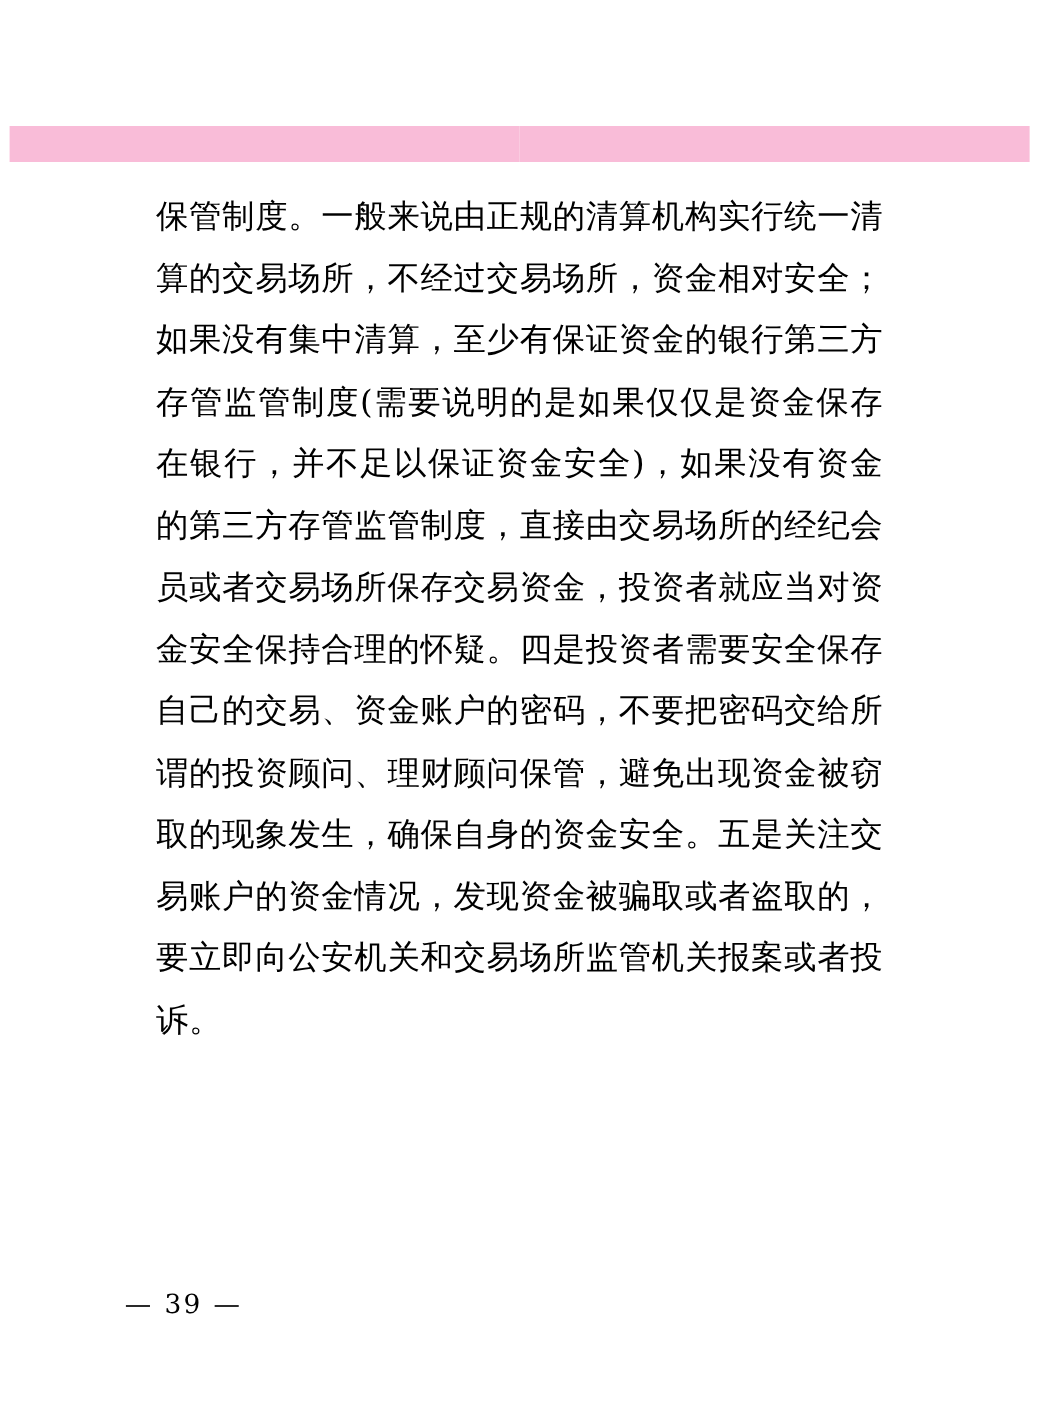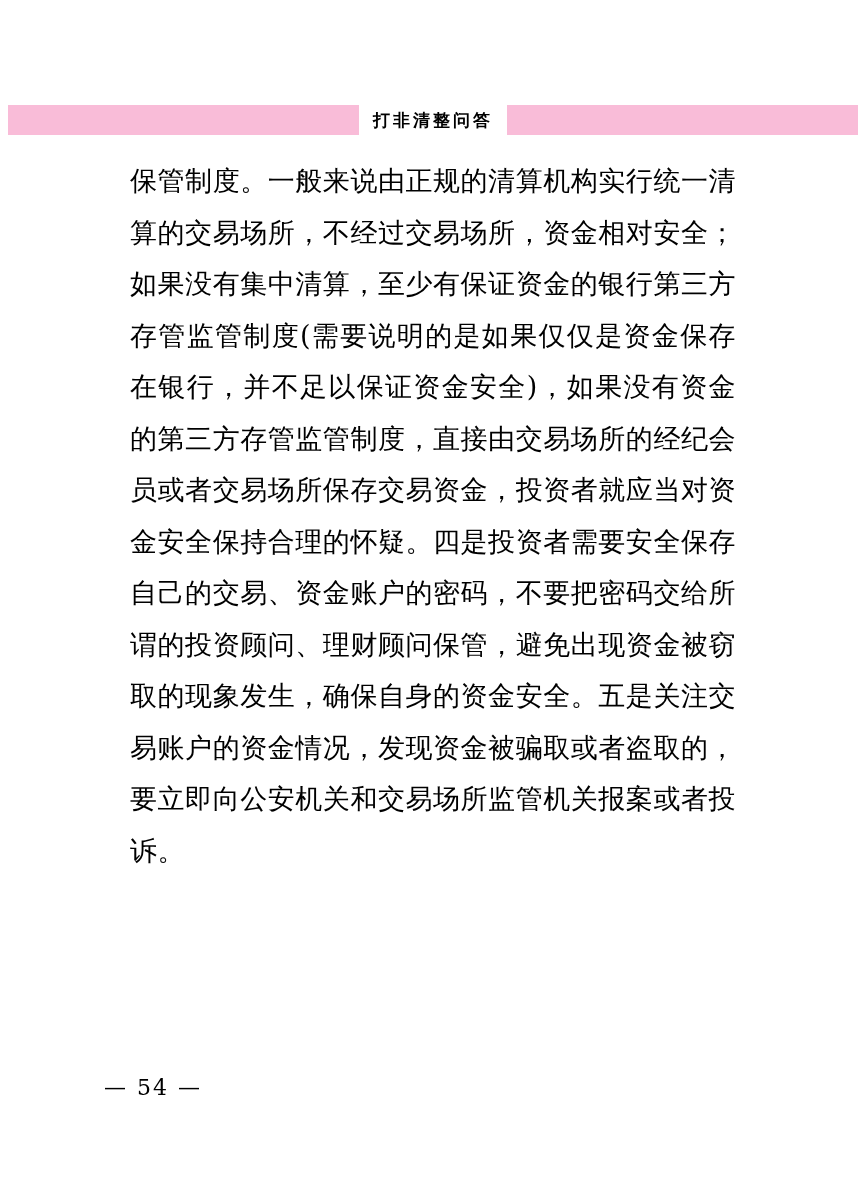--- a/index.html
+++ b/index.html
@@ -84,27 +84,24 @@
     letter-spacing: 2px;
   }
 </style>
 </head>
 <body>
 
 <div class="page">
 
   <div class="header-band">
     <div class="band-left"></div>
-    <div class="band-center">
-      <span class="band-title">打非清整问答</span>
-    </div>
     <div class="band-right"></div>
   </div>
 
   <div class="body-area">
     <p class="body-text">保管制度。一般来说由正规的清算机构实行统一清算的交易场所，不经过交易场所，资金相对安全；如果没有集中清算，至少有保证资金的银行第三方存管监管制度(需要说明的是如果仅仅是资金保存在银行，并不足以保证资金安全)，如果没有资金的第三方存管监管制度，直接由交易场所的经纪会员或者交易场所保存交易资金，投资者就应当对资金安全保持合理的怀疑。四是投资者需要安全保存自己的交易、资金账户的密码，不要把密码交给所谓的投资顾问、理财顾问保管，避免出现资金被窃取的现象发生，确保自身的资金安全。五是关注交易账户的资金情况，发现资金被骗取或者盗取的，要立即向公安机关和交易场所监管机关报案或者投诉。</p>
   </div>
 
   <div class="footer">
-    <span class="page-number">— 54 —</span>
+    <span class="page-number">— 39 —</span>
   </div>
 
 </div>
 
 </body></html>

